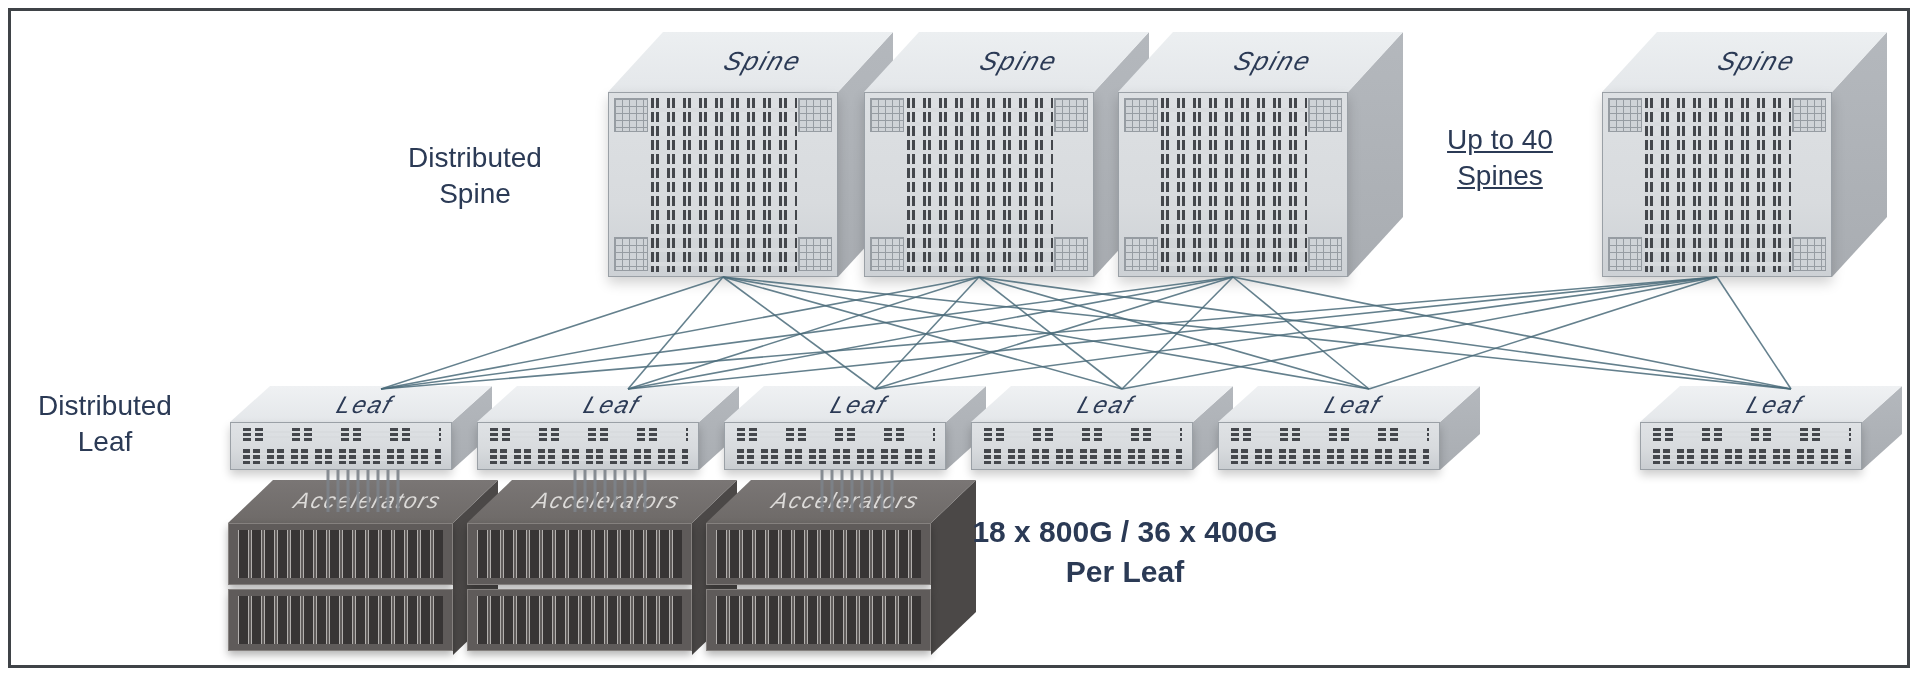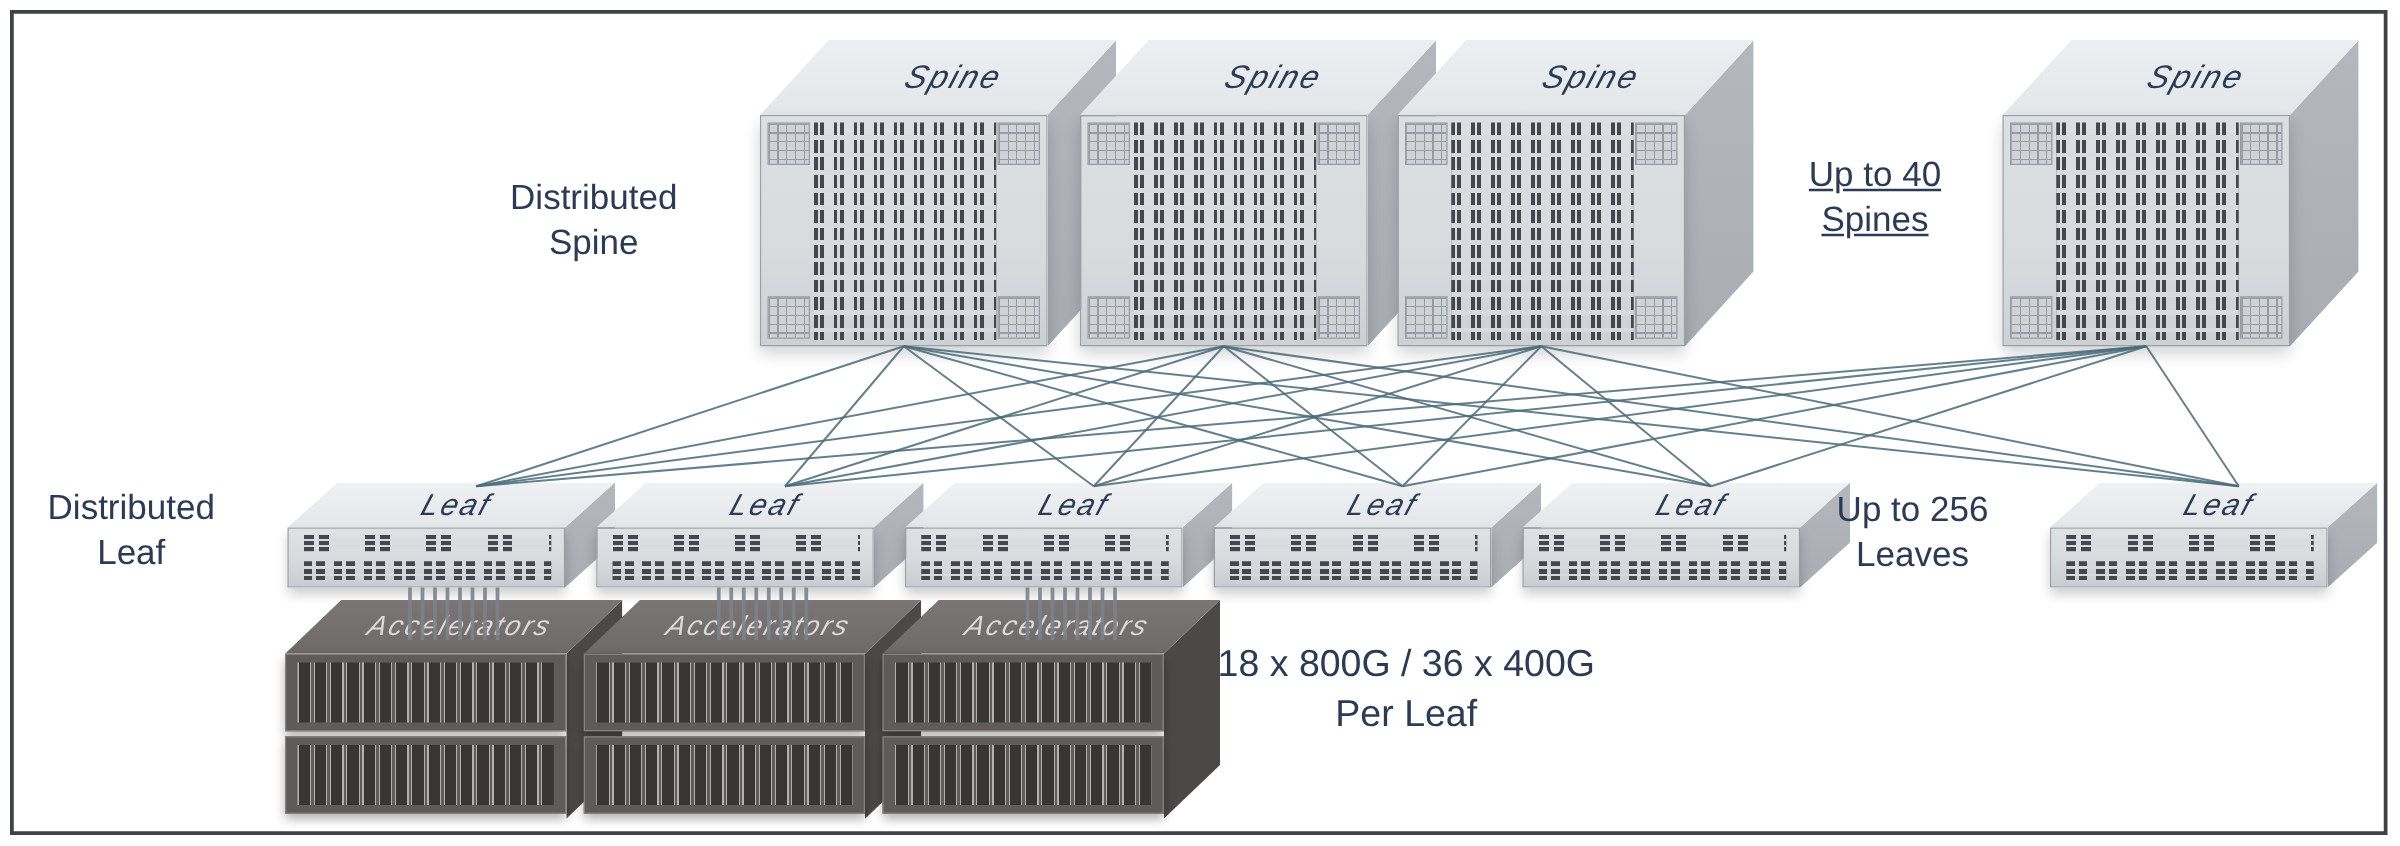--- a/index.html
+++ b/index.html
@@ -87,23 +87,21 @@
 
 <div id="canvas">
   <div id="frame"></div>
 
   <div class="label lbl-lg" style="left:370px;top:140px;width:210px;">Distributed
 Spine</div>
   <div class="label lbl-lg" style="left:1410px;top:122px;width:180px;text-decoration:underline;">Up to 40
 Spines</div>
   <div class="label lbl-lg" style="left:15px;top:388px;width:180px;">Distributed
 Leaf</div>
-  <div class="label lbl-lg" style="left:1440px;top:390px;width:180px;">Up to 256
-Leaves</div>
-  <div class="label lbl-bw" style="left:950px;top:512px;width:350px;">18 x 800G / 36 x 400G
+  <div class="label lbl-bw" style="left:950px;top:512px;width:350px;font-weight:bold;">18 x 800G / 36 x 400G
 Per Leaf</div>
 
   <div class="node spine" style="left:608px;">
     <div class="c-side"></div>
     <div class="c-top"></div>
     <span class="node-label">Spine</span>
     <div class="c-front">
       <div class="grille g-tl"></div>
       <div class="grille g-tr"></div>
       <div class="grille g-bl"></div>

